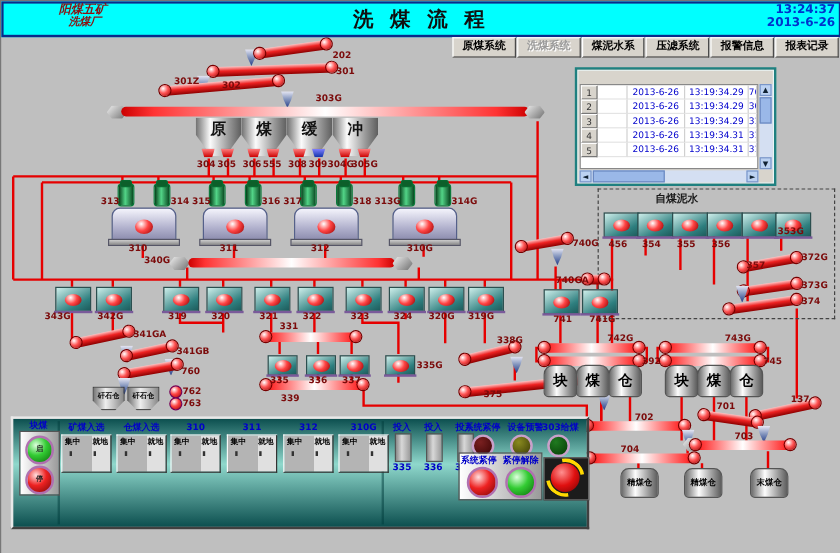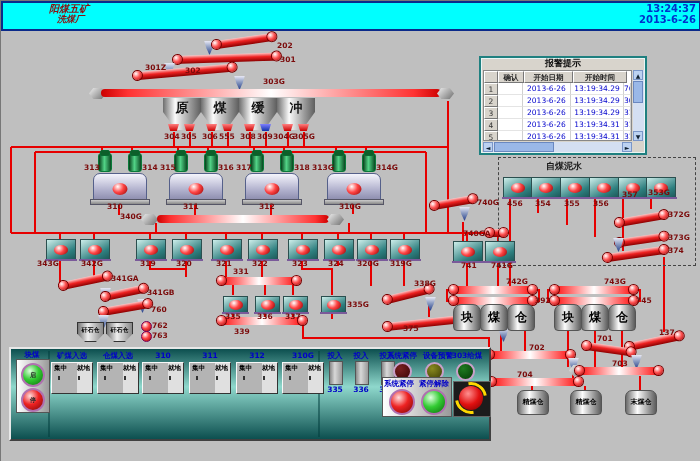--- a/index.html
+++ b/index.html
@@ -84,35 +84,37 @@
       <path d="M59,258V283M93,258V276M149,258V268H185M185,258V276M225,258V276M261,258V276M232,284V294M264,284V294M292,284V294M232,310V316M264,310V316M292,310V316M301,258V268H331V294M337,258V265M331,310V318M302,322V337H488V352M370,258V285M403,258V285M428,303V316M500,331V350"></path>
       <path d="M509,196V285M537,196V212M566,196V224M594,196V236M622,196V250M650,196V208M663,256V331M466,258V285M497,258V285M462,221V240M452,289H446V300H452M532,289H538V300H532M553,289H547V300H553M633,289H639V300H633M500,329V350M524,329V350M567,329V366M594,329V366M621,329V366M572,369V377M531,385V389M584,385V389M639,375V389M636,366V371"></path>
     </g>
   </svg>
 
   <div id="topbar"></div>
   <div id="plant">
     <div>阳煤五矿</div>
     <div class="l2">洗煤厂</div>
   </div>
+  <div id="title">洗 煤 流 程</div>
   <div id="clock">
     <div>13:24:37</div>
     <div>2013-6-26</div>
   </div>
 
+  <div id="nav">
+    <div class="tab">原煤系统</div>
+    <div class="tab off">洗煤系统</div>
+    <div class="tab">煤泥水系</div>
+    <div class="tab">压滤系统</div>
+    <div class="tab">报警信息</div>
+    <div class="tab">报表记录</div>
+  </div>
 
   <div id="alarm">
-    <div class="ttl">报警提示</div>
     <div class="tbl">
-      <div class="ath">
-        <span class="cw0"></span>
-        <span class="cw1">确认</span>
-        <span class="cw2">开始日期</span>
-        <span class="cw3">开始时间</span>
-      </div>
       <div class="atr">
         <span class="rn cw0">1</span>
           <span class="cw1"></span>
           <span class="cw2">2013-6-26</span>
           <span class="cw3">13:19:34.29</span>
           <span class="cw4">760皮</span>
       </div>
       <div class="atr">
         <span class="rn cw0">2</span>
           <span class="cw1"></span>
@@ -279,21 +281,21 @@
   <div class="scr" style="left:502px;top:176px"></div>
   <div class="scr" style="left:530px;top:176px"></div>
   <div class="scr" style="left:559px;top:176px"></div>
   <div class="scr" style="left:588px;top:176px"></div>
   <div class="scr" style="left:617px;top:176px"></div>
   <div class="scr" style="left:645px;top:176px"></div>
   <div class="lbl" style="left:506px;top:199px">456</div>
   <div class="lbl" style="left:534px;top:199px">354</div>
   <div class="lbl" style="left:563px;top:199px">355</div>
   <div class="lbl" style="left:592px;top:199px">356</div>
-  <div class="lbl" style="left:621px;top:190px">357</div>
+  <div class="lbl" style="left:621px;top:216px">357</div>
   <div class="lbl" style="left:647px;top:188px">353G</div>
   <div class="conv" style="left:618px;top:218px;width:46px;transform:rotate(-10deg)"></div>
   <div class="lbl" style="left:667px;top:210px">372G</div>
   <div class="conv" style="left:618px;top:238px;width:46px;transform:rotate(-8deg)"></div>
   <div class="lbl" style="left:667px;top:233px">373G</div>
   <div class="fun" style="left:612px;top:237px"></div>
   <div class="conv" style="left:606px;top:253px;width:58px;transform:rotate(-8deg)"></div>
   <div class="lbl" style="left:667px;top:246px">374</div>
 
   <div class="conv" style="left:433px;top:201px;width:40px;transform:rotate(-10deg)"></div>

